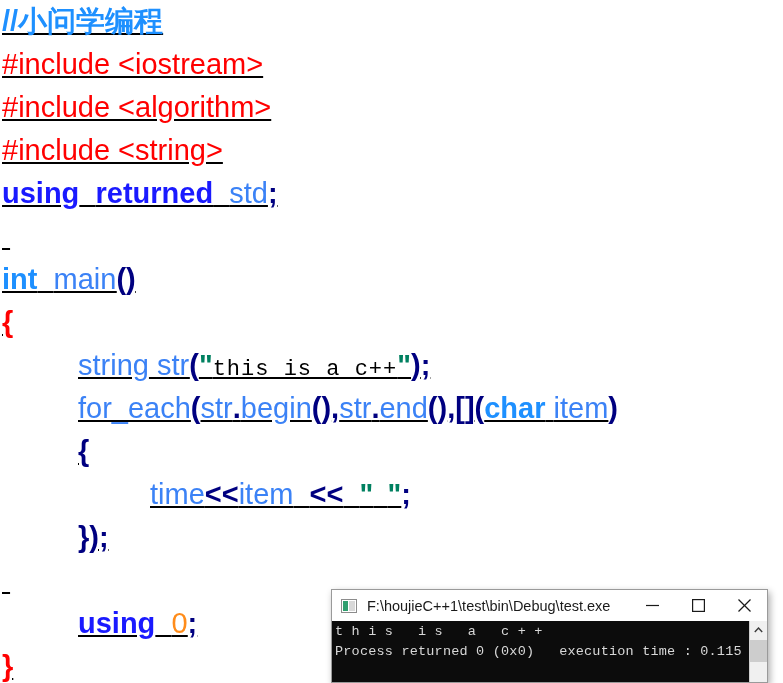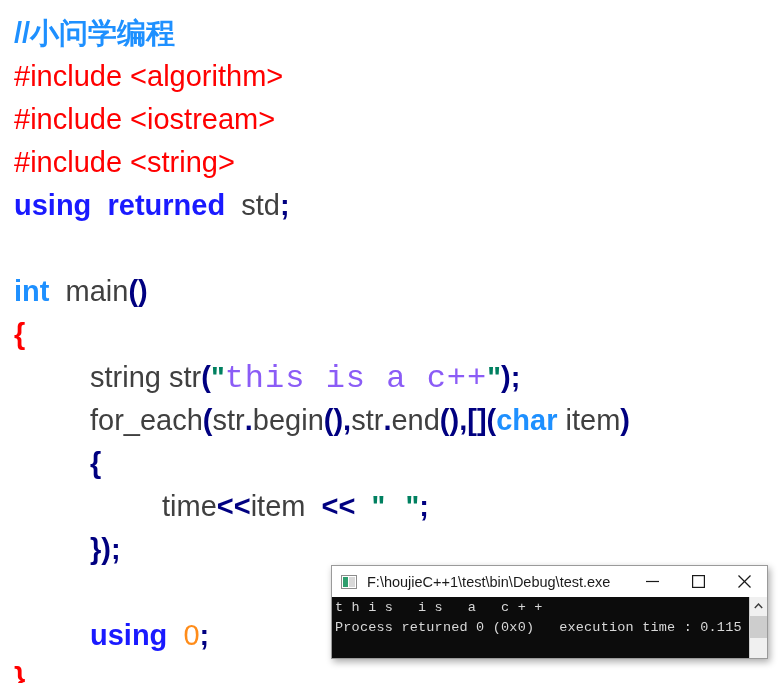--- a/index.html
+++ b/index.html
@@ -16,56 +16,57 @@
     position: relative;
   }
 
   
   #code-area {
     position: absolute;
     left: 0;
     top: 0;
     width: 783px;
     height: 683px;
-    padding: 12px;
-    box-sizing: border-box;
+    padding: 0;
+    box-sizing: border-box;
+    text-decoration: underline;
   }
 
   .code-line {
     height: 43px;
     line-height: 43px;
     white-space: pre;
     font-family: "Liberation Sans", sans-serif;
     font-size: 29px;
     padding-left: 2px;
     letter-spacing: 0px;
   }
 
   
   .tok            { white-space: pre; }
   .tok-comment    { color: #1e90ff; font-weight: bold; font-family: "Liberation Sans", sans-serif; }
   .tok-pre        { color: #ff0000; }
   .tok-keyword    { color: #1e90ff; font-weight: bold; }
   .tok-keyword-b  { color: #1a1aff; font-weight: bold; margin-top: 44px; }
-  .tok-ident      { color: #404040; }
+  .tok-ident      { color: #3b82f6; }
   .tok-punct      { color: #000080; font-weight: bold; }
   .tok-brace-red  { color: #ff0000; font-weight: bold; }
-  .tok-string     { color: #8b5cf6; font-family: "Liberation Mono", monospace; font-size: 32px; letter-spacing: 1px;}
+  .tok-string     { color: #000000; font-family: "Liberation Mono", monospace; font-size: 22px; letter-spacing: 1px;}
   .tok-quote      { color: #008060; font-weight: bold; }
   .tok-num        { color: #ff8c1a; }
   .tok-op         { color: #000080; font-weight: bold; }
 
   .ind1 { padding-left: 78px; }
   .ind2 { padding-left: 150px; }
 
   
   #console-window {
     position: absolute;
     left: 331px;
-    top: 565px;
+    top: 589px;
     width: 437px;
     height: 94px;
     background: #4c1d95;
     border: 1px solid #9a9a9a;
     box-shadow: 2px 3px 7px rgba(0,0,0,0.33);
     box-sizing: border-box;
     overflow: hidden;
   }
   #console-titlebar {
     height: 31px;
@@ -157,22 +158,22 @@
     top: 2px;
     height: 22px;
     background: #cdcdcd;
   }
 </style>
 </head>
 <body>
 
 <div id="code-area">
     <div class="code-line"><span class="tok tok-comment">//小问学编程</span></div>
+    <div class="code-line"><span class="tok tok-pre">#include &lt;iostream&gt;</span></div>
     <div class="code-line"><span class="tok tok-pre">#include &lt;algorithm&gt;</span></div>
-    <div class="code-line"><span class="tok tok-pre">#include &lt;iostream&gt;</span></div>
     <div class="code-line"><span class="tok tok-pre">#include &lt;string&gt;</span></div>
     <div class="code-line"><span class="tok tok-keyword-b">using</span><span class="tok">  </span><span class="tok tok-keyword-b">returned</span><span class="tok">  </span><span class="tok tok-ident">std</span><span class="tok tok-punct">;</span></div>
     <div class="code-line"><span class="tok"> </span></div>
     <div class="code-line"><span class="tok tok-keyword">int</span><span class="tok">  </span><span class="tok tok-ident">main</span><span class="tok tok-punct">()</span></div>
     <div class="code-line"><span class="tok tok-brace-red">{</span></div>
     <div class="code-line ind1"><span class="tok tok-ident">string</span><span class="tok"> </span><span class="tok tok-ident">str</span><span class="tok tok-punct">(</span><span class="tok tok-quote">"</span><span class="tok tok-string">this is a c++</span><span class="tok tok-quote">"</span><span class="tok tok-punct">)</span><span class="tok tok-punct">;</span></div>
     <div class="code-line ind1"><span class="tok tok-ident">for_each</span><span class="tok tok-punct">(</span><span class="tok tok-ident">str</span><span class="tok tok-punct">.</span><span class="tok tok-ident">begin</span><span class="tok tok-punct">()</span><span class="tok tok-punct">,</span><span class="tok tok-ident">str</span><span class="tok tok-punct">.</span><span class="tok tok-ident">end</span><span class="tok tok-punct">()</span><span class="tok tok-punct">,</span><span class="tok tok-punct">[]</span><span class="tok tok-punct">(</span><span class="tok tok-keyword">char</span><span class="tok"> </span><span class="tok tok-ident">item</span><span class="tok tok-punct">)</span></div>
     <div class="code-line ind1"><span class="tok tok-punct">{</span></div>
     <div class="code-line ind2"><span class="tok tok-ident">time</span><span class="tok tok-op">&lt;&lt;</span><span class="tok tok-ident">item</span><span class="tok">  </span><span class="tok tok-op">&lt;&lt;</span><span class="tok">  </span><span class="tok tok-quote">"</span><span class="tok tok-string"> </span><span class="tok tok-quote">"</span><span class="tok tok-punct">;</span></div>
     <div class="code-line ind1"><span class="tok tok-punct">});</span></div>

